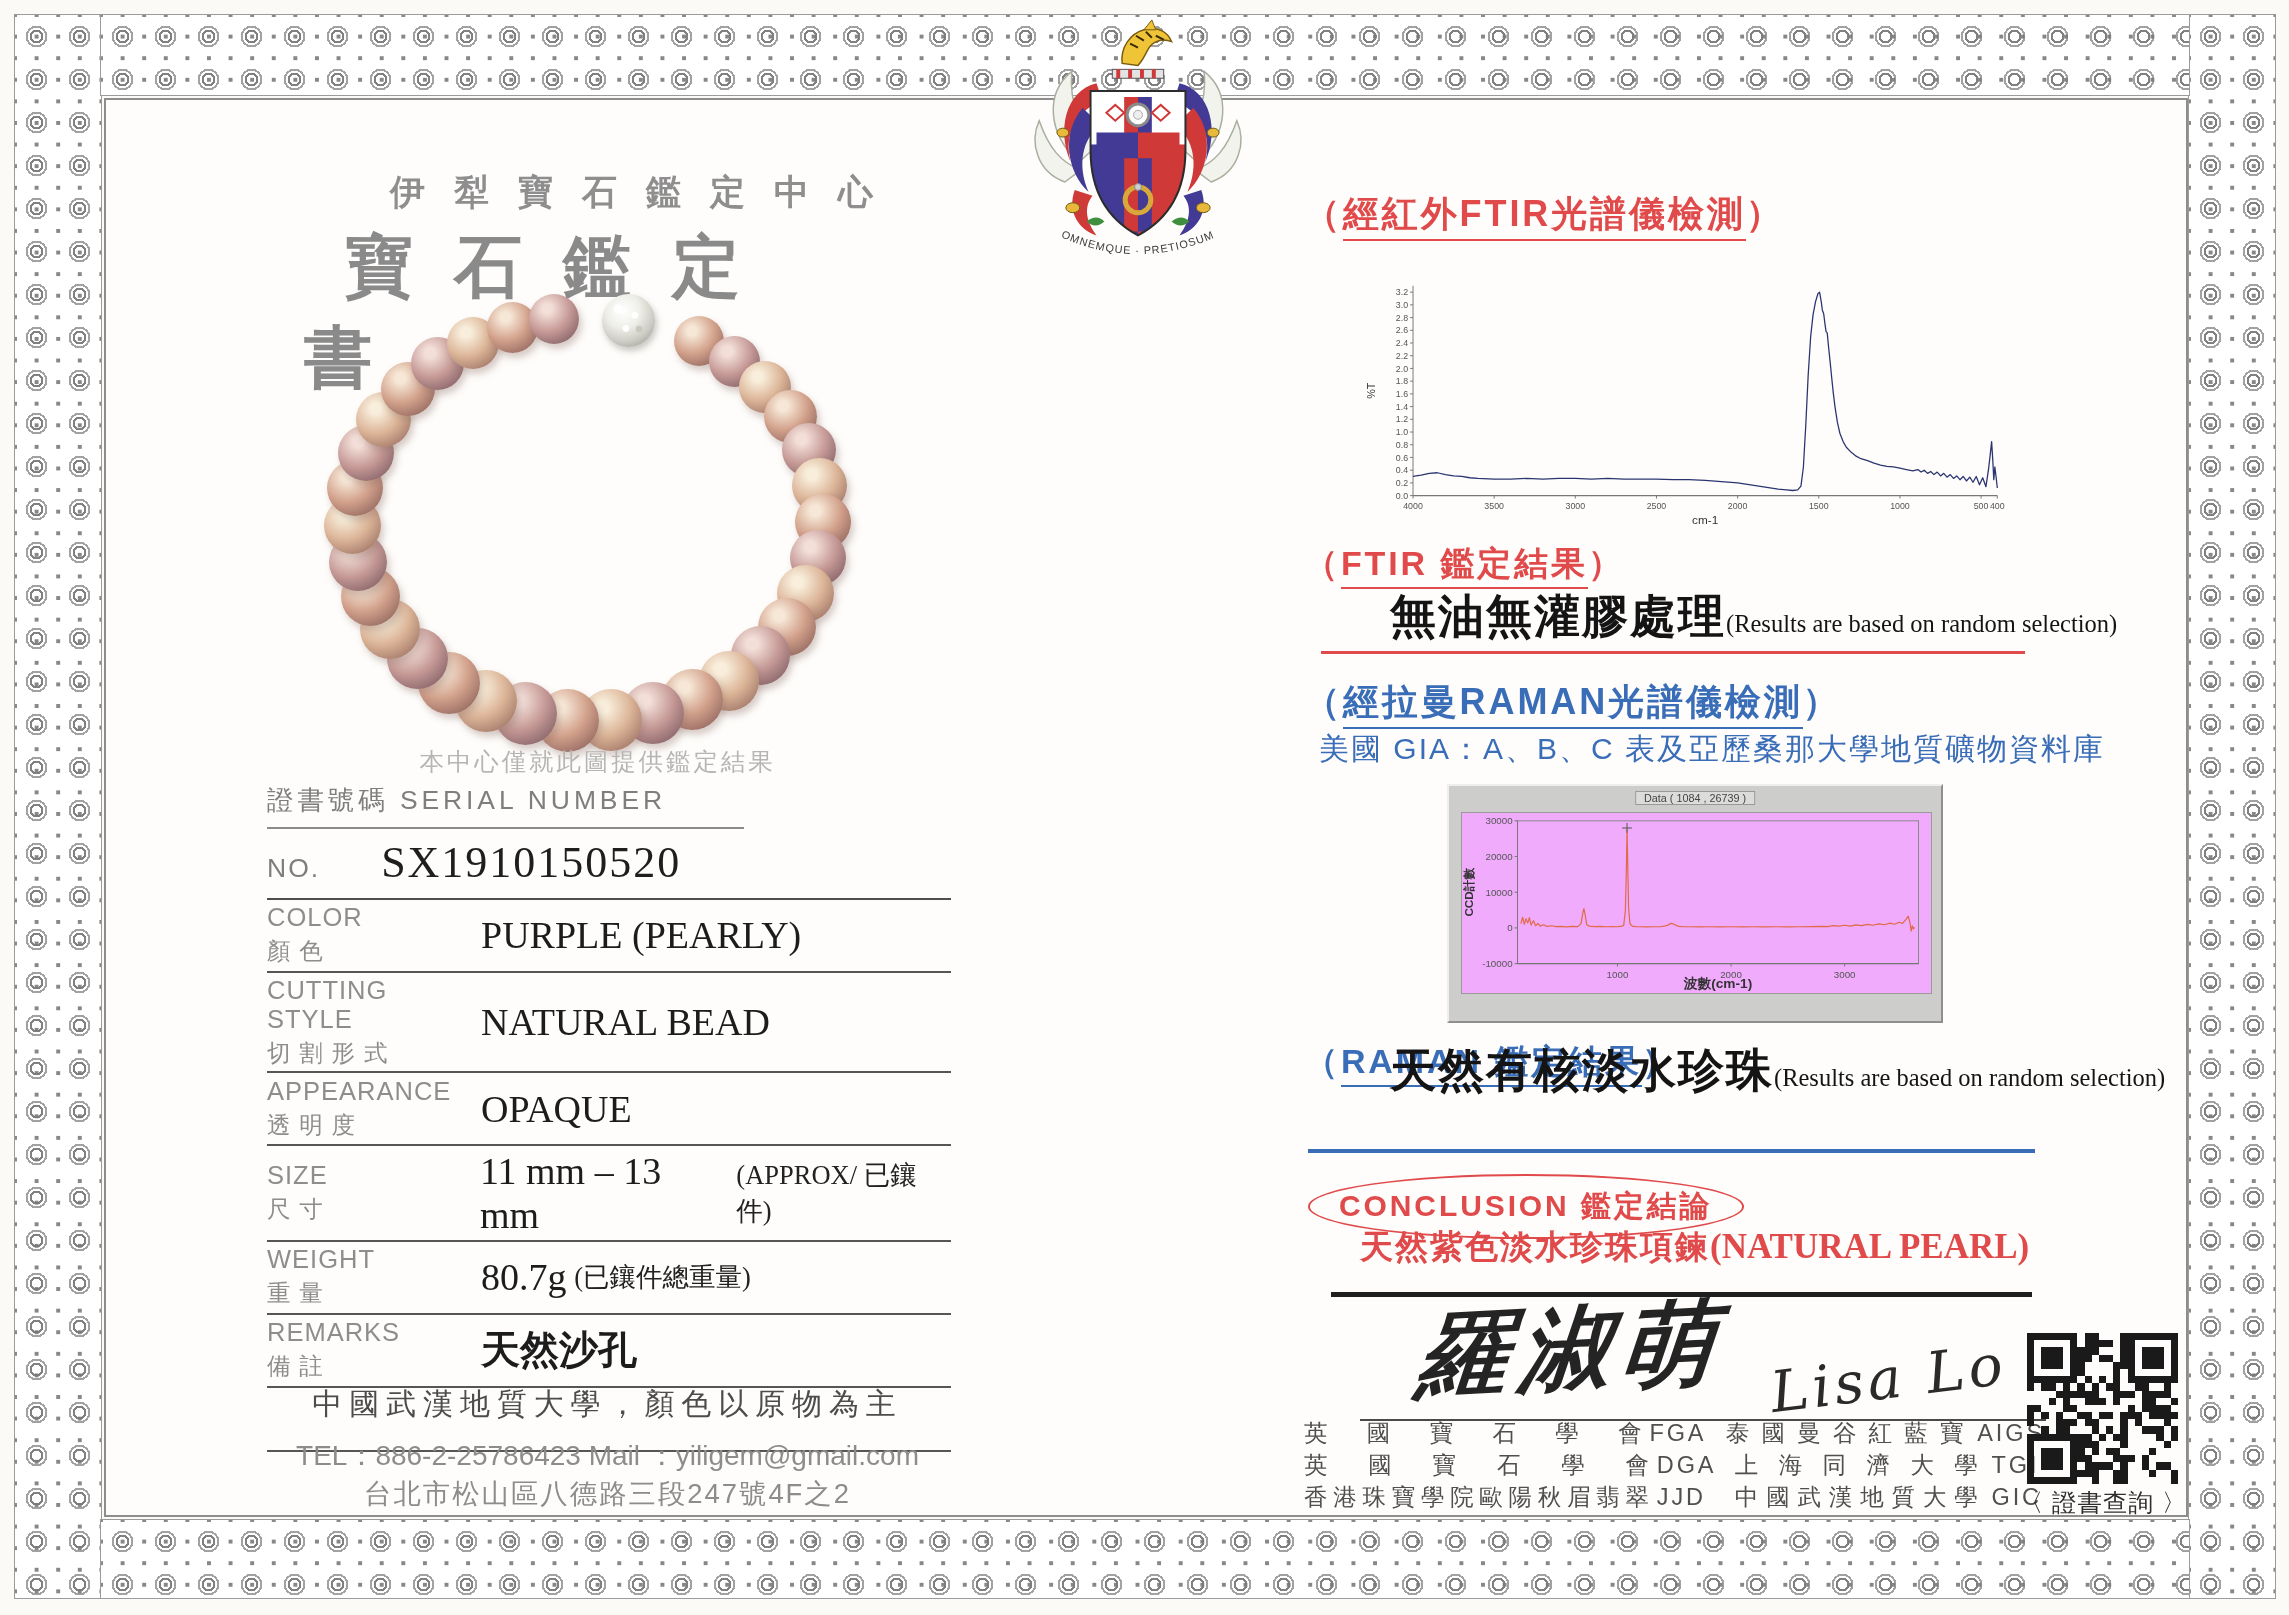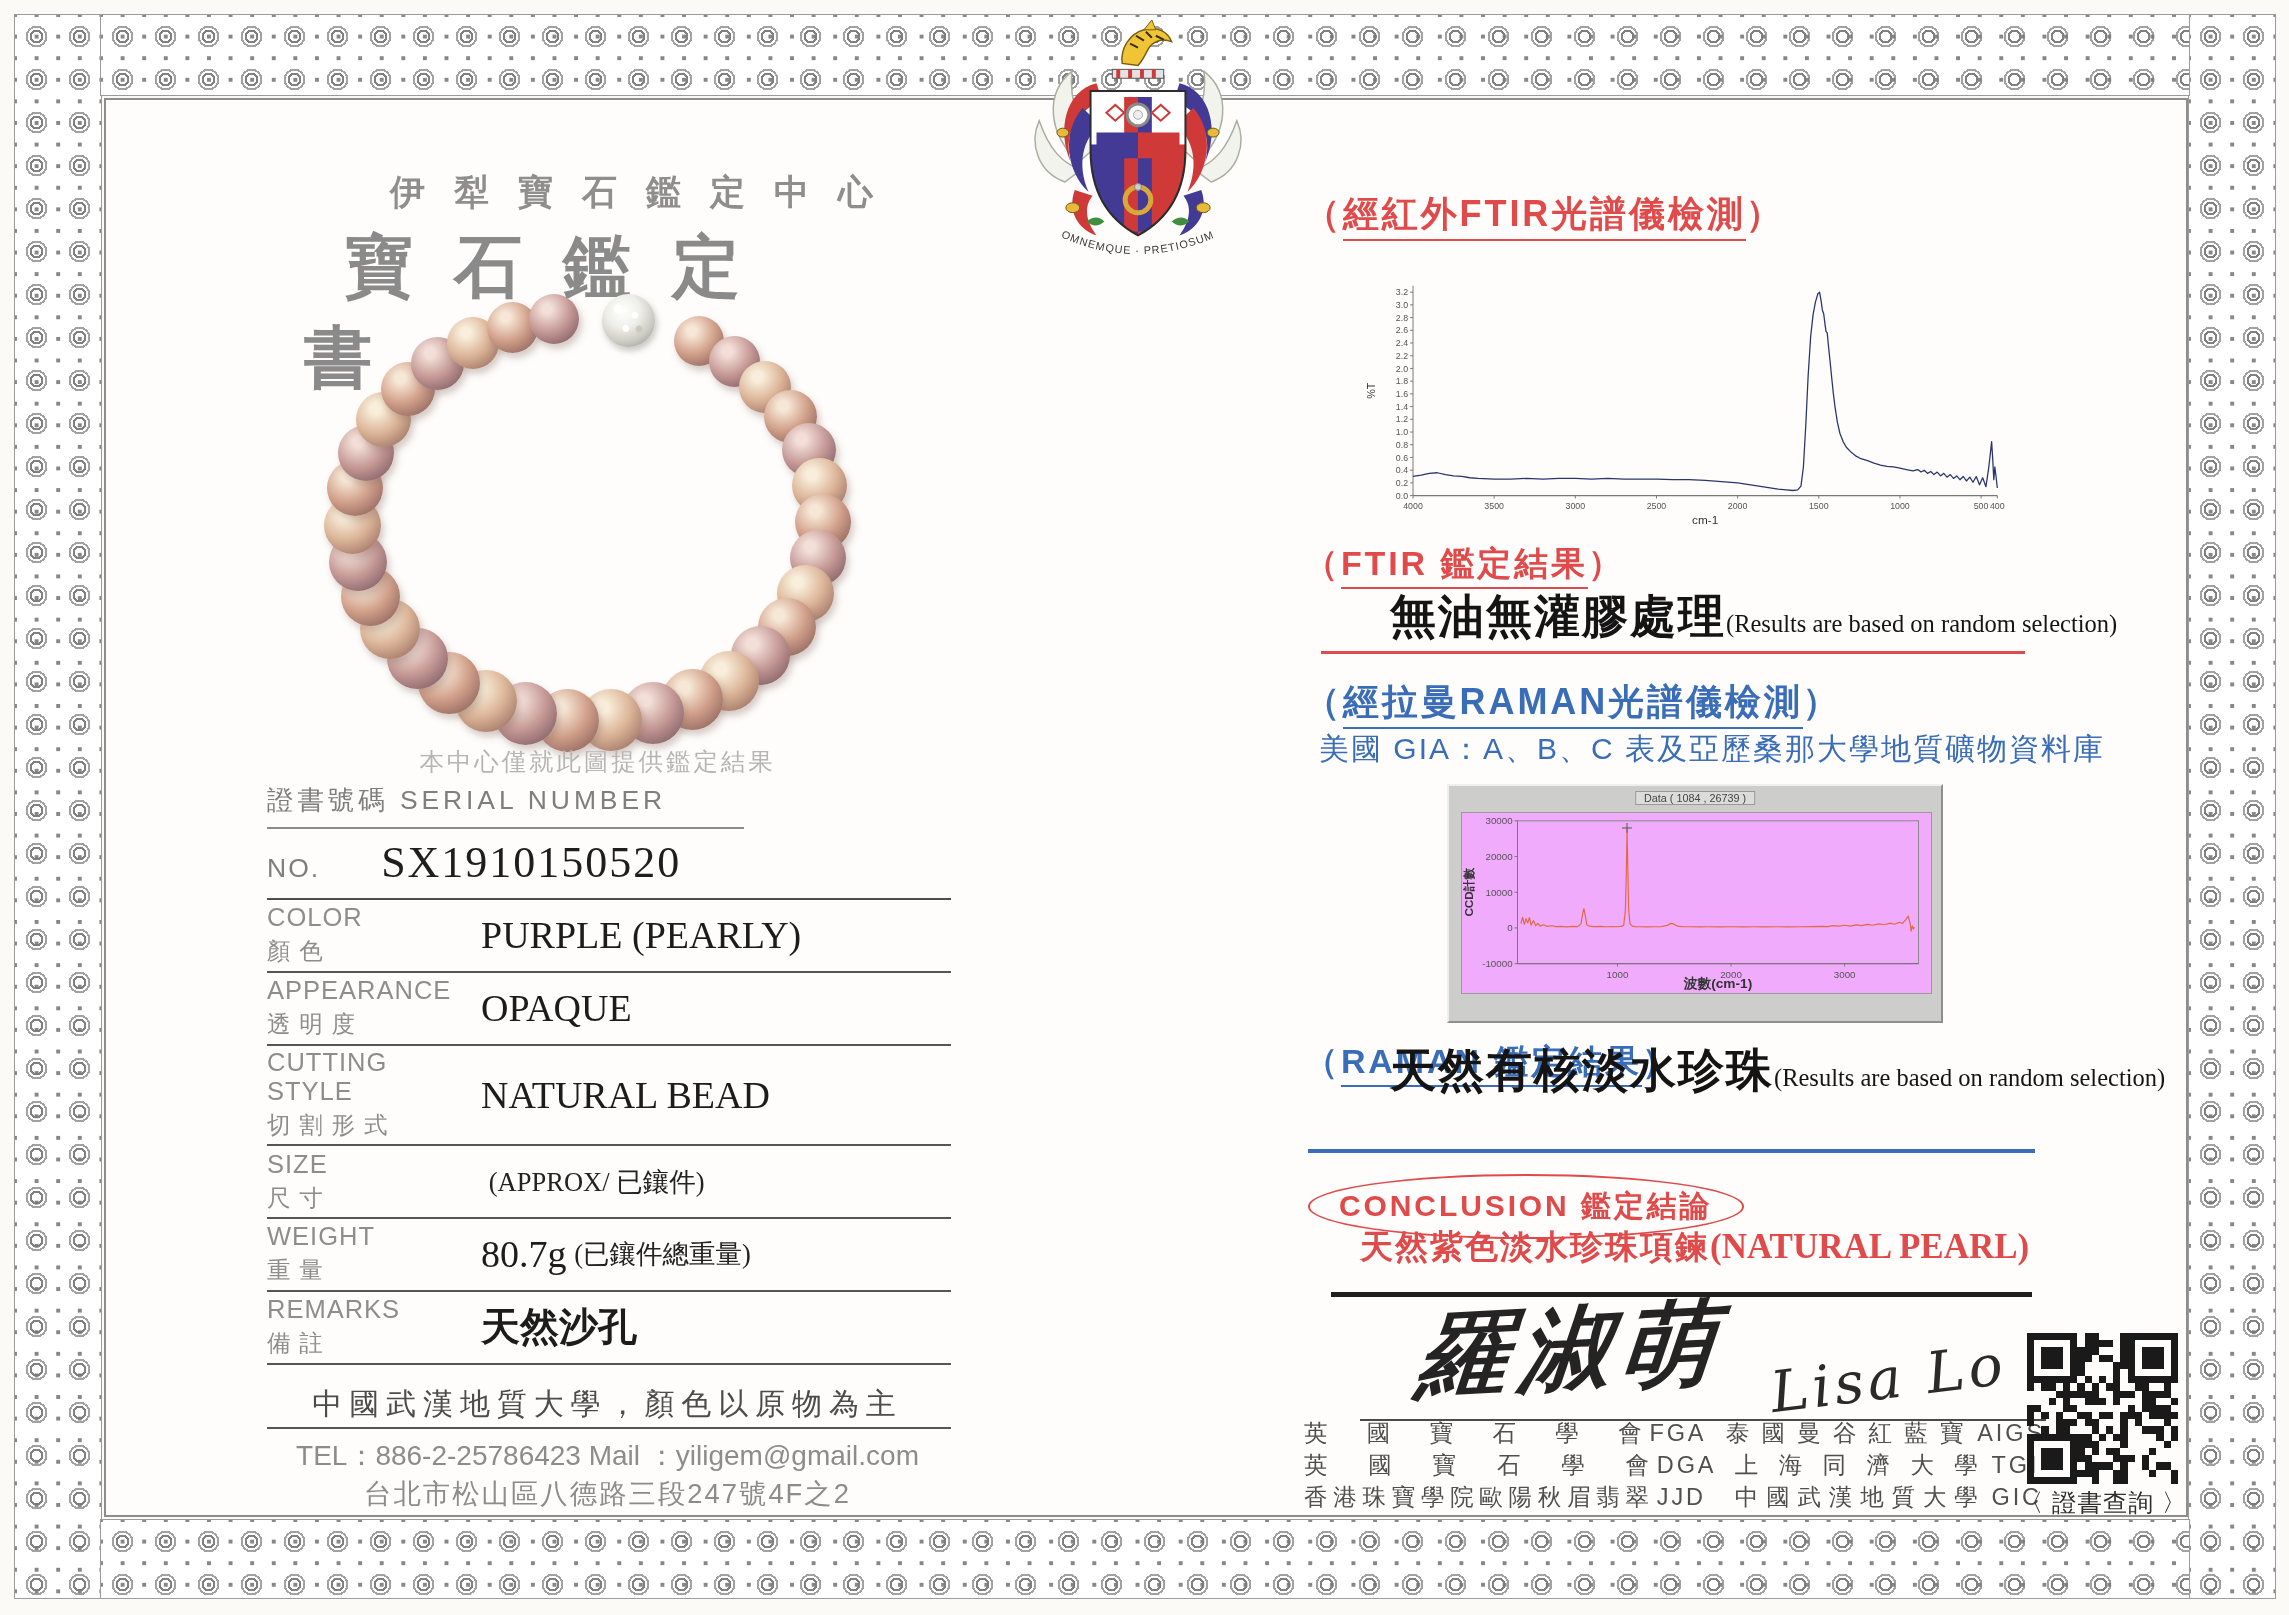--- a/index.html
+++ b/index.html
@@ -229,37 +229,38 @@
 <div class="abs" id="fields">
   <div class="frow">
     <div class="flabel">
         <div class="en">COLOR</div>
       <div class="cjk">顏色</div>
       </div>
     <div class="fvalue">PURPLE (PEARLY)</div>
   </div>
   <div class="frow">
     <div class="flabel">
+        <div class="en">CUTTING STYLE</div>
+      <div class="cjk">切割形式</div>
+      </div>
+    <div class="fvalue">NATURAL BEAD</div>
+  </div>
+  <div class="frow">
+    <div class="flabel">
         <div class="en">APPEARANCE</div>
       <div class="cjk">透明度</div>
       </div>
     <div class="fvalue">OPAQUE</div>
-  </div>
-  <div class="frow">
-    <div class="flabel">
-        <div class="en">CUTTING STYLE</div>
-      <div class="cjk">切割形式</div>
-      </div>
-    <div class="fvalue">NATURAL BEAD</div>
   </div>
   <div class="frow">
     <div class="flabel">
         <div class="en">SIZE</div>
       <div class="cjk">尺寸</div>
       </div>
+    <div class="fvalue">11 mm – 13 mm</div>
     <div class="fnote">(APPROX/ 已鑲件)</div>
   </div>
   <div class="frow">
     <div class="flabel">
         <div class="en">WEIGHT</div>
       <div class="cjk">重量</div>
       </div>
     <div class="fvalue">80.7g</div>
     <div class="fnote">(已鑲件總重量)</div>
   </div>

